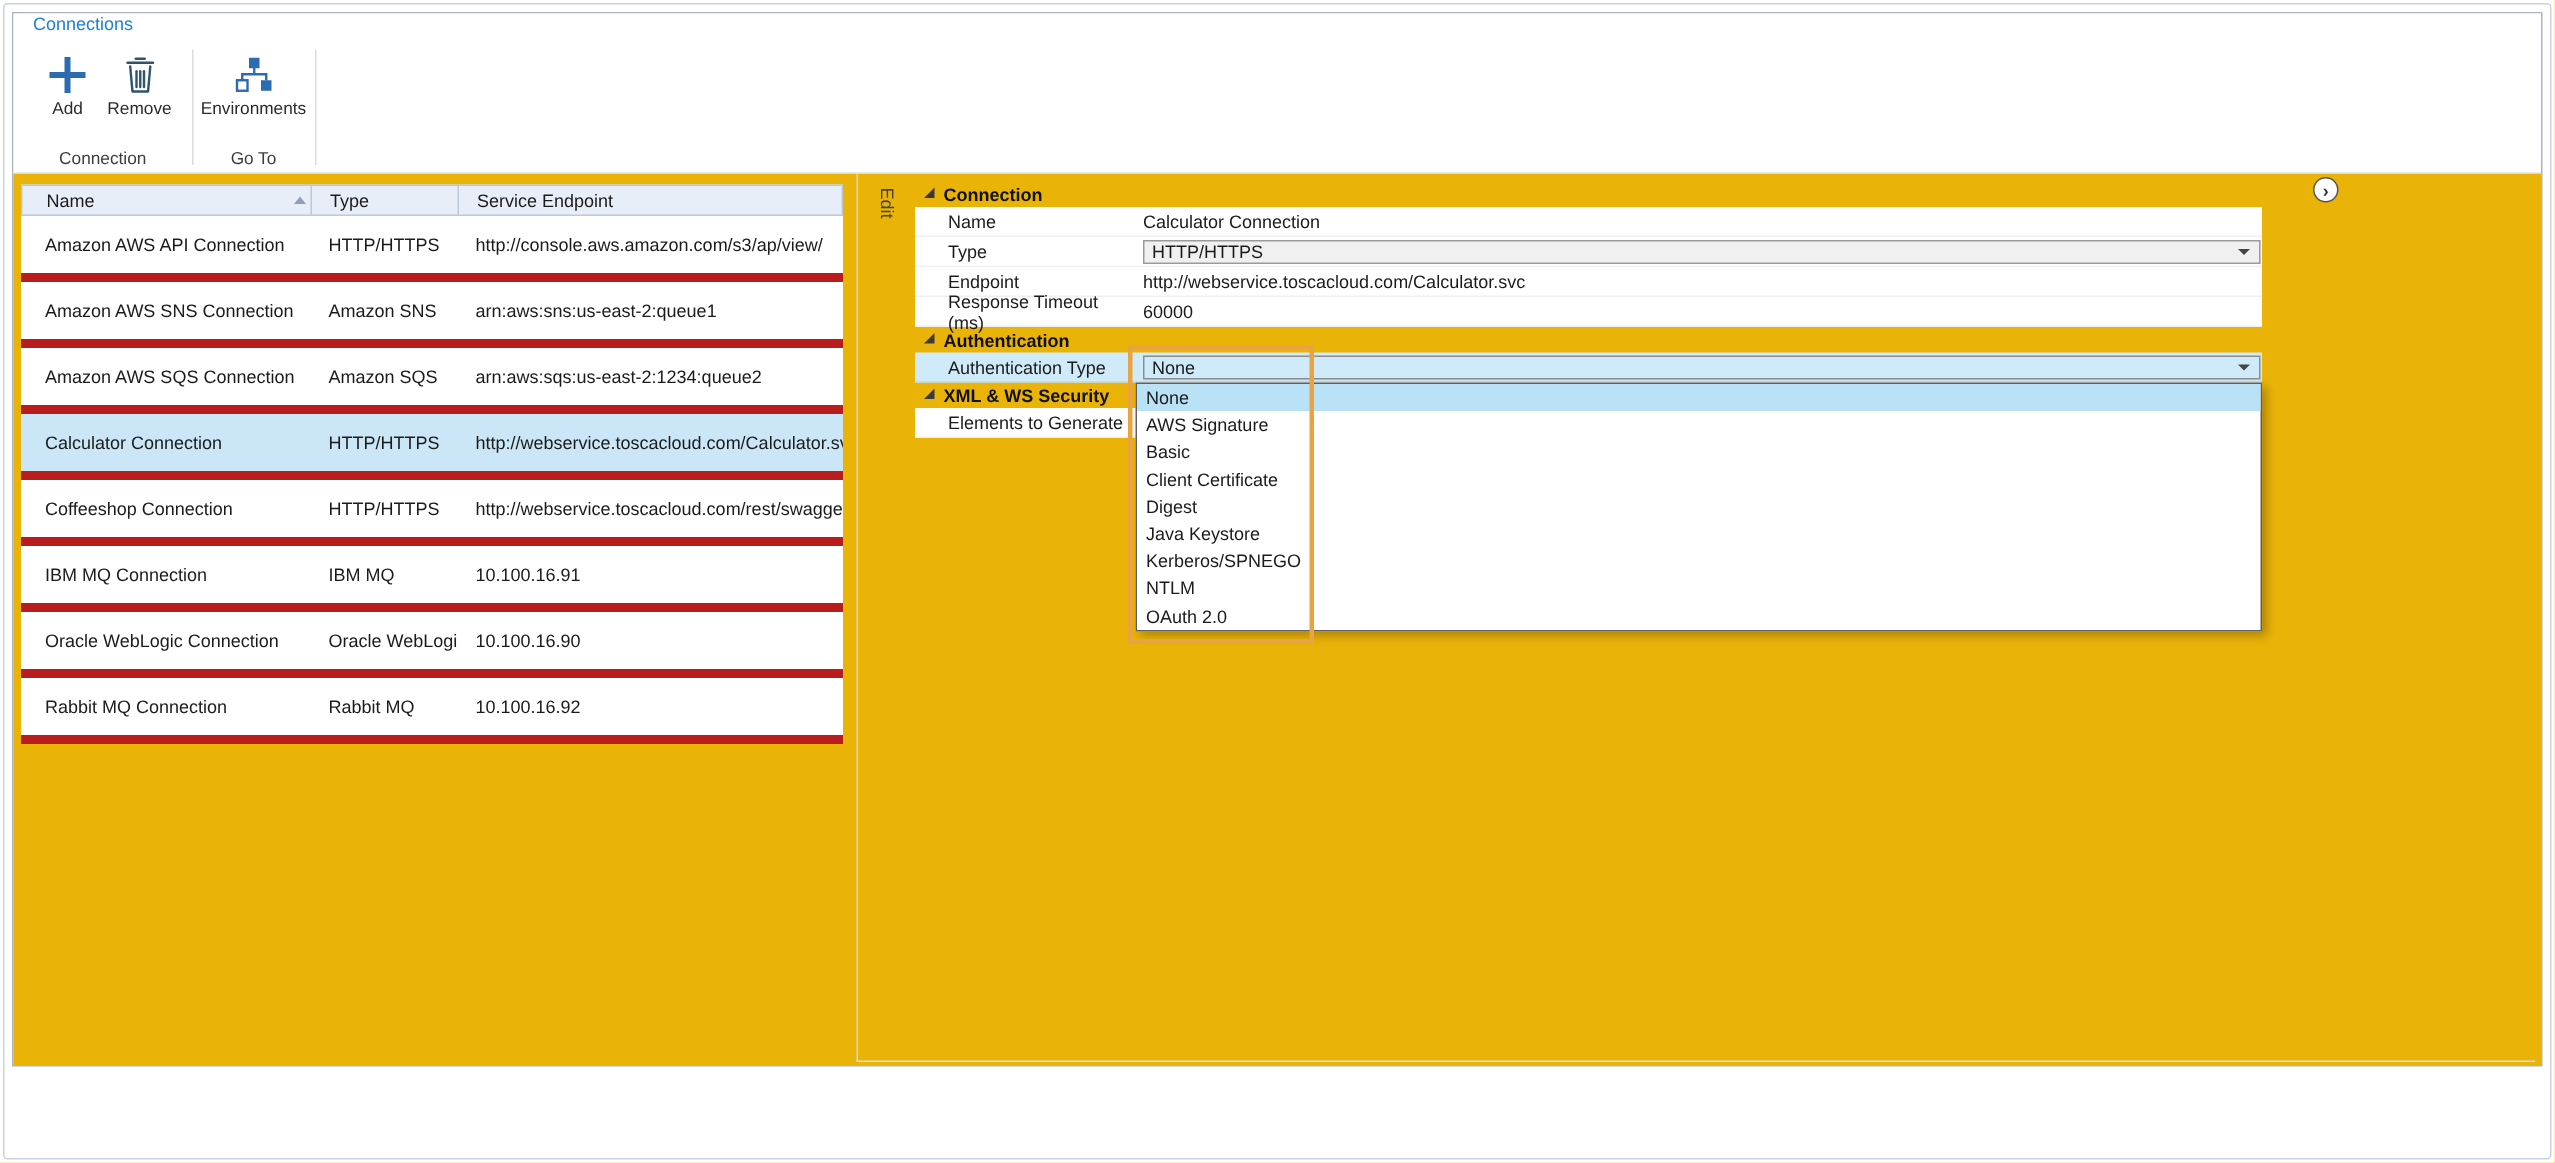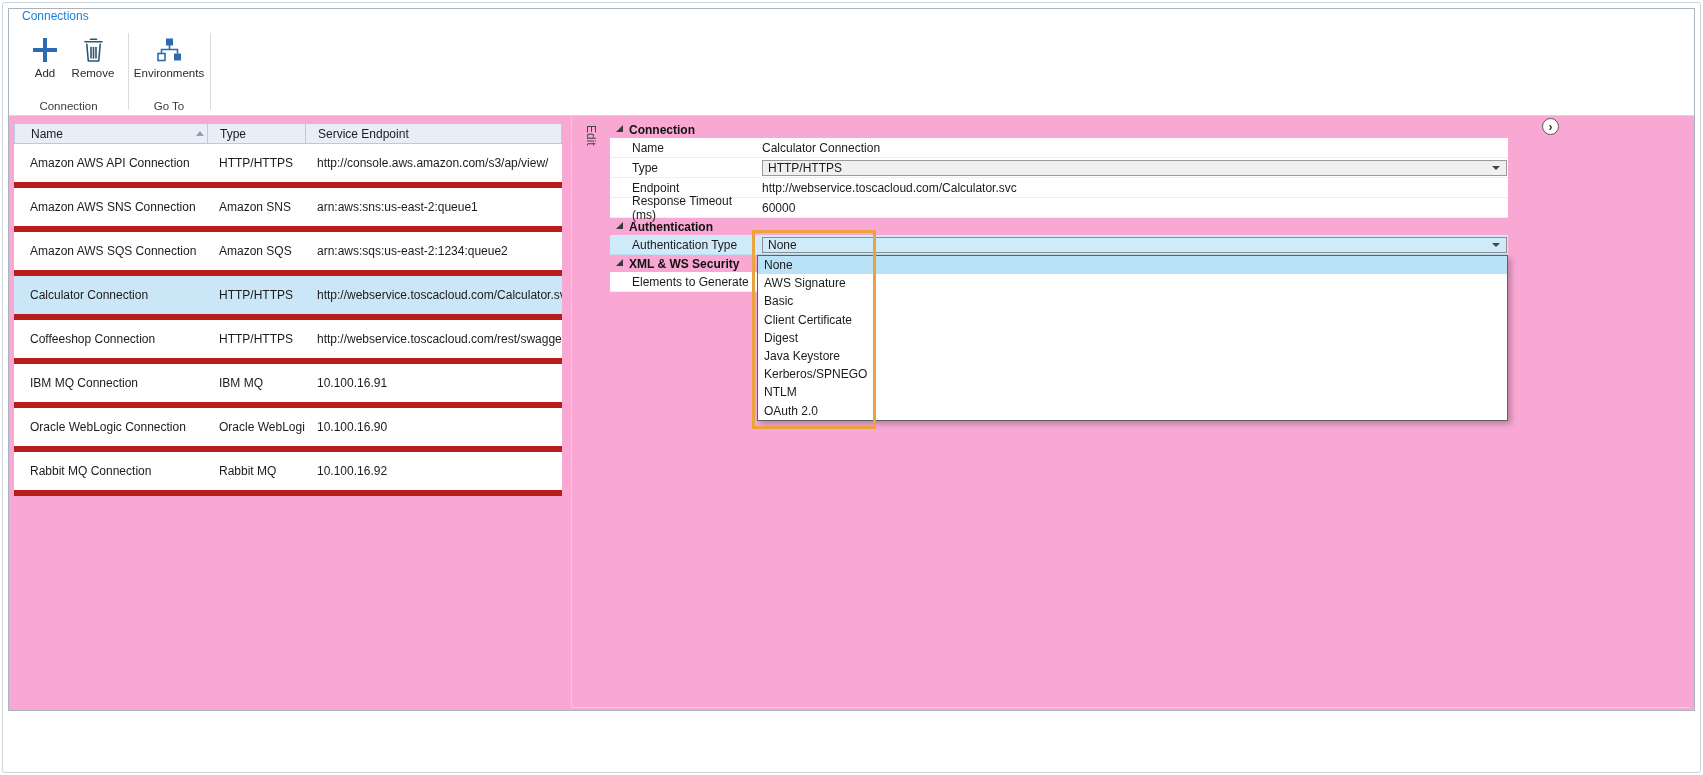--- a/index.html
+++ b/index.html
@@ -31,21 +31,21 @@
   .icon-plus{position:relative;width:26px;height:27px}
   .icon-plus::before{content:"";position:absolute;left:1px;top:12px;width:24px;height:4px;background:#2b6cb0}
   .icon-plus::after{content:"";position:absolute;left:11px;top:2px;width:4px;height:24px;background:#2b6cb0}
   .tb-sep{position:absolute;top:3px;bottom:5px;width:1px;background:#dcdcdc}
   .sep1{left:119px}.sep2{left:201px}
   .grp-label{position:absolute;bottom:3px;text-align:center;font-size:11.5px;color:#3c3c3c}
   .grp-connection{left:0;width:119px}
   .grp-goto{left:119px;width:82px}
 
   
-  .content{flex:1;position:relative;background:#f9a8d4;overflow:hidden}
+  .content{flex:1;position:relative;background:#eab308;overflow:hidden}
 
   
   .table-panel{position:absolute;left:5px;top:7px;width:548px;bottom:4px}
   .grid-header{display:flex;height:21px;background:#e8eef7;border:1px solid #bac9dd}
   .gh-cell{display:flex;align-items:center;position:relative;height:100%;border-right:1px solid #bac9dd;color:#1b1b1b}
   .gh-cell:last-child{border-right:none}
   .c-name{width:193px;padding-left:16px}
   .c-type{width:98px;padding-left:12px}
   .c-endpoint{flex:1;padding-left:12px}
   .sort-asc{position:absolute;right:3px;top:7px;width:0;height:0;border-left:4px solid transparent;border-right:4px solid transparent;border-bottom:5px solid #90a1b6}

